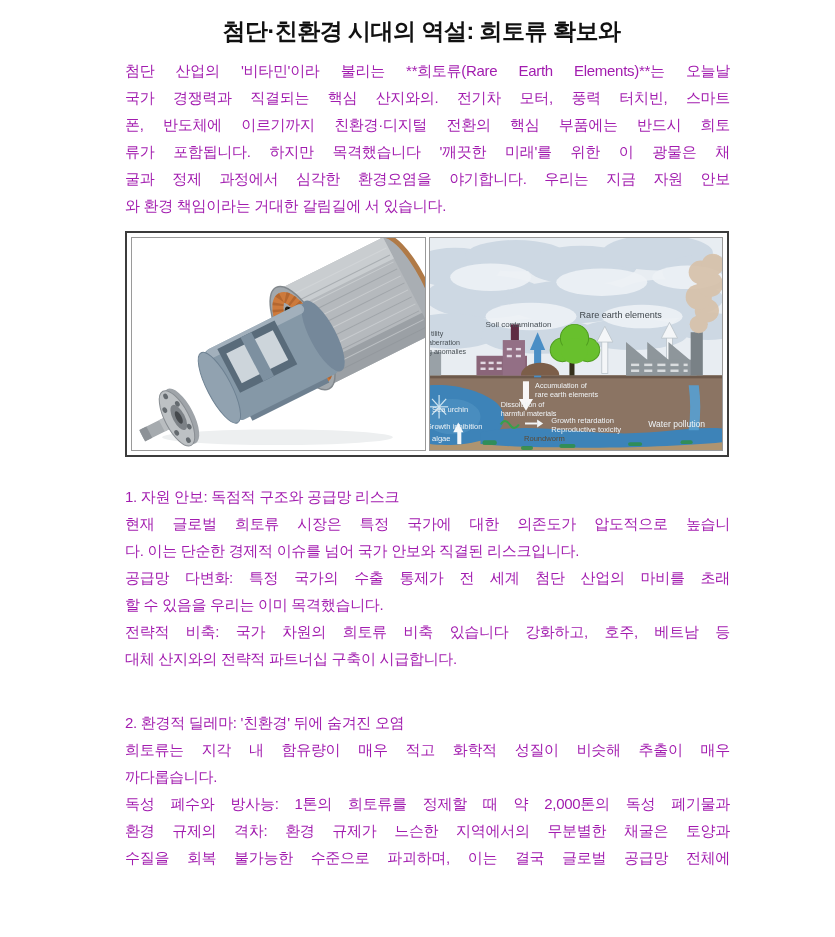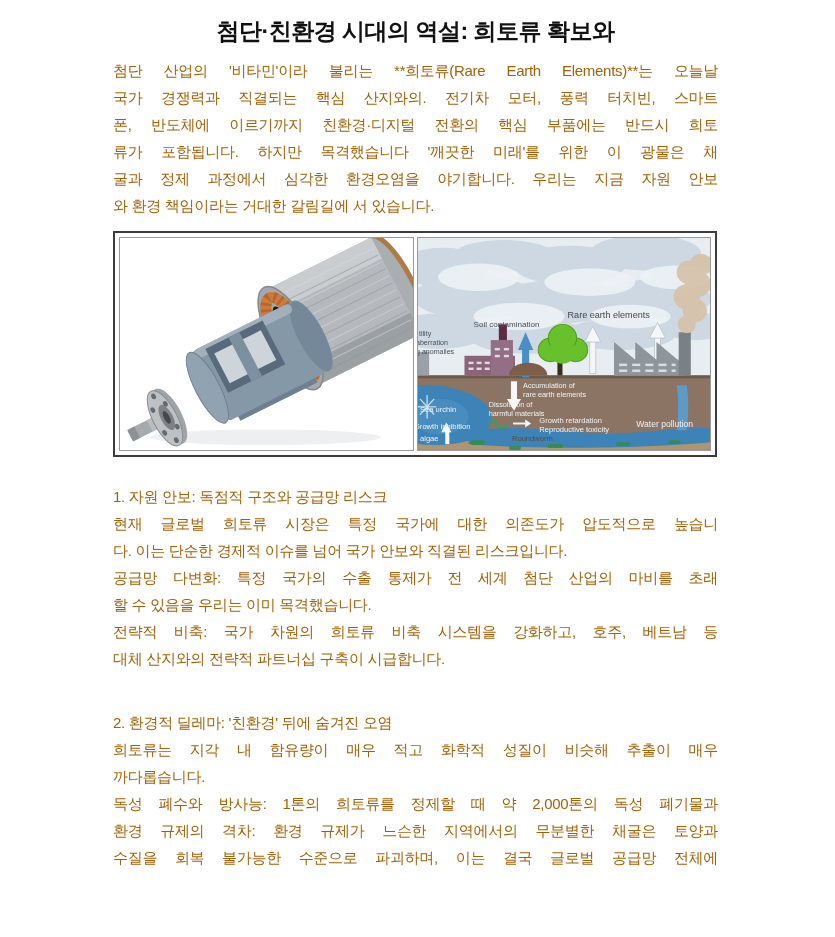--- a/index.html
+++ b/index.html
@@ -1,27 +1,27 @@
 <!DOCTYPE html>
 <html><head>
 <meta charset="utf-8">
 <style>
   * { margin:0; padding:0; box-sizing:border-box; }
   html,body { background:#ffffff; }
   .page {
     position:relative; width:835px; height:937px; background:#fff;
-    font-family:"Liberation Sans", sans-serif; color:#1c1c1c; overflow:hidden;
+    font-family:"Liberation Sans", sans-serif; color:#1c1c1c; overflow:hidden;padding-left:12px;
   }
   .content { padding:0 117px 0 113px; }
   .title { margin:14px 0 8px 0; text-align:center; font-weight:bold;
            font-size:23px; line-height:35px; letter-spacing:-0.5px; color:#111; }
   .title .tline { display:block; }
   .para { width:605px; }
   .line { font-size:15px; line-height:27px; height:27px; overflow:hidden;
-          letter-spacing:-0.3px; color:#a16207; }
+          letter-spacing:-0.3px; color:#a21caf; }
   .line.j { text-align:justify; text-align-last:justify; }
   .figure-row {
     margin:12px 0 26px 0; width:604px; height:226px;
     border:2px solid #3c3c3c; background:#fff; padding:4px;
     display:flex; gap:3px;
   }
   .cell { height:100%; border:1px solid #9a9a9a; background:#bef264; overflow:hidden; }
   .cell-motor { width:295px; }
   .cell-diagram { flex:1; }
   .cell svg { display:block; width:100%; height:100%; }
@@ -268,21 +268,21 @@
         </svg>
       </div>
     </div>
 
     <div class="para">
       <div class="line">1. 자원 안보: 독점적 구조와 공급망 리스크</div>
       <div class="line j">현재 글로벌 희토류 시장은 특정 국가에 대한 의존도가 압도적으로 높습니</div>
       <div class="line">다. 이는 단순한 경제적 이슈를 넘어 국가 안보와 직결된 리스크입니다.</div>
       <div class="line j">공급망 다변화: 특정 국가의 수출 통제가 전 세계 첨단 산업의 마비를 초래</div>
       <div class="line">할 수 있음을 우리는 이미 목격했습니다.</div>
-      <div class="line j">전략적 비축: 국가 차원의 희토류 비축 시스템을 강화하고, 호주, 베트남 등</div>
+      <div class="line j">전략적 비축: 국가 차원의 희토류 비축 있습니다 강화하고, 호주, 베트남 등</div>
       <div class="line">대체 산지와의 전략적 파트너십 구축이 시급합니다.</div>
     </div>
 
     <div class="para section2">
       <div class="line">2. 환경적 딜레마: '친환경' 뒤에 숨겨진 오염</div>
       <div class="line j">희토류는 지각 내 함유량이 매우 적고 화학적 성질이 비슷해 추출이 매우</div>
       <div class="line">까다롭습니다.</div>
       <div class="line j">독성 폐수와 방사능: 1톤의 희토류를 정제할 때 약 2,000톤의 독성 폐기물과</div>
       <div class="line j">환경 규제의 격차: 환경 규제가 느슨한 지역에서의 무분별한 채굴은 토양과</div>
       <div class="line j">수질을 회복 불가능한 수준으로 파괴하며, 이는 결국 글로벌 공급망 전체에</div>

